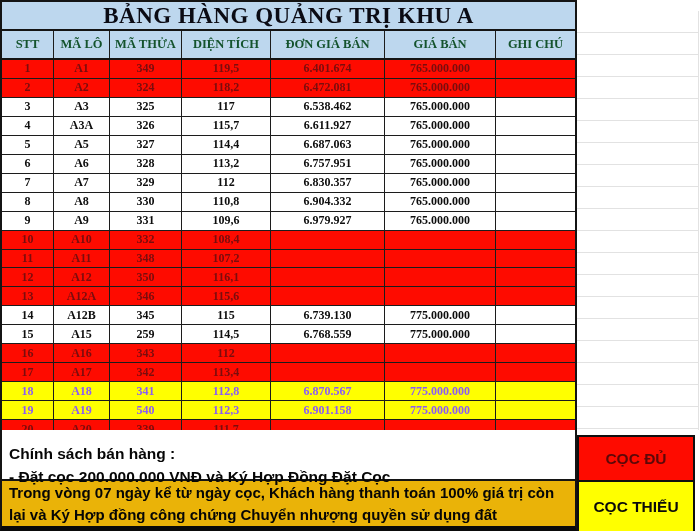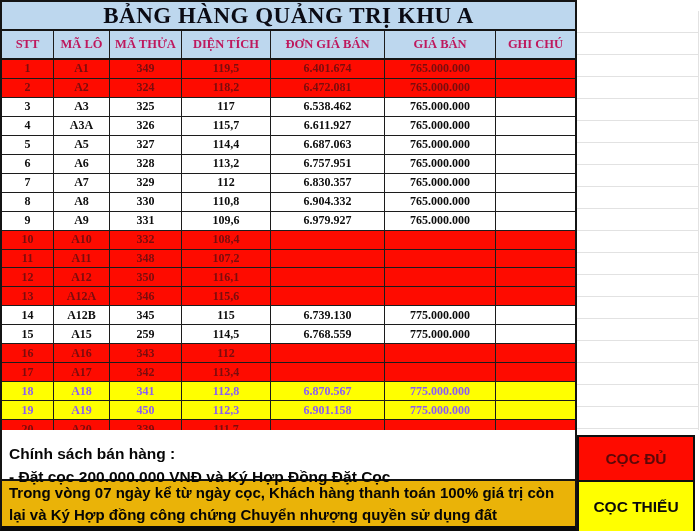--- a/index.html
+++ b/index.html
@@ -14,21 +14,21 @@
     display:flex;flex-direction:column;background:#fff;
   }
   .title-row{
     height:29px;flex:0 0 29px;background:#BDD7EE;
     display:flex;align-items:center;justify-content:center;
     font-weight:bold;font-size:23px;letter-spacing:.5px;color:#0b0b14;
     border-bottom:2px solid #141414;box-sizing:border-box;
   }
   .header-row{
     height:29px;flex:0 0 29px;background:#BDD7EE;
-    display:flex;font-weight:bold;font-size:12.5px;color:#be185d;
+    display:flex;font-weight:bold;font-size:12.5px;color:#14532d;
     border-bottom:2px solid #141414;box-sizing:border-box;
   }
   .header-row .cell{display:flex;align-items:center;justify-content:center;}
   .rows{flex:1 1 auto;display:flex;flex-direction:column;}
   .row{
     flex:1 1 0;display:flex;border-bottom:1px solid #1c1c1c;
     box-sizing:border-box;font-weight:bold;font-size:12px;background:#ffffff;color:#0e0e0e;
   }
   .row:last-child{border-bottom:none;}
   .row.red{background:#FE0B00;color:#7A0D0D;}
@@ -253,21 +253,21 @@
           <div class="cell c1">A18</div>
           <div class="cell c2">341</div>
           <div class="cell c3">112,8</div>
           <div class="cell c4">6.870.567</div>
           <div class="cell c5">775.000.000</div>
           <div class="cell c6"></div>
         </div>
         <div class="row yellow">
           <div class="cell c0">19</div>
           <div class="cell c1">A19</div>
-          <div class="cell c2">450</div>
+          <div class="cell c2">540</div>
           <div class="cell c3">112,3</div>
           <div class="cell c4">6.901.158</div>
           <div class="cell c5">775.000.000</div>
           <div class="cell c6"></div>
         </div>
         <div class="row red">
           <div class="cell c0">20</div>
           <div class="cell c1">A20</div>
           <div class="cell c2">339</div>
           <div class="cell c3">111,7</div>

